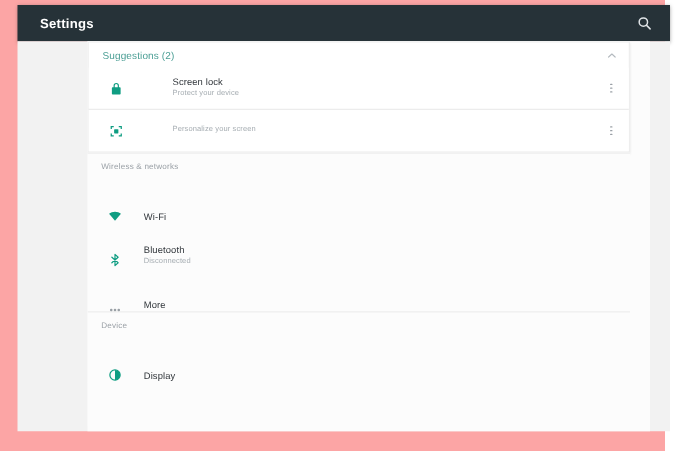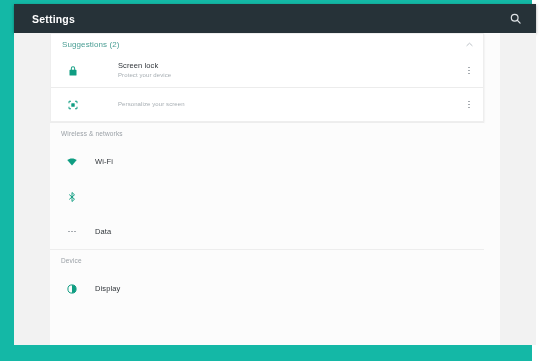--- a/index.html
+++ b/index.html
@@ -5,21 +5,21 @@
   * { box-sizing: border-box; margin: 0; padding: 0; }
   html, body {
     width: 550px; height: 361px;
     background: #ffffff;
     font-family: "Liberation Sans", sans-serif;
     overflow: hidden;
   }
   .screen {
     position: relative;
     width: 532px; height: 361px;
-    background: #14b8a6;
+    background: #fca5a5;
   }
 
   
   .toolbar {
     position: absolute;
     left: 14px; top: 4px;
     width: 522px; height: 29px;
     background: #263238;
     display: flex;
     align-items: center;
@@ -41,21 +41,21 @@
 
   
   .body-area {
     position: absolute;
     left: 14px; top: 33px;
     width: 522px; height: 312px;
     background: #f2f2f2;
   }
   .content-panel {
     position: absolute;
-    left: 36px; top: 0;
+    left: 56px; top: 0;
     width: 450px; height: 312px;
     background: #fcfcfc;
     overflow: hidden;
   }
 
   
   .sugg-card {
     background: #ffffff;
     margin: 0 0 0 0;
     width: 434px;
@@ -119,21 +119,21 @@
     display: flex; align-items: center;
     padding-left: 11px;
     background: #fcfcfc;
     border-top: 1px solid #ededed;
     width: 434px;
   }
   .section-head span {
     font-size: 6.5px; color: #9aa0a6; letter-spacing: .15px;
   }
   .list-row {
-    display: flex; align-items: center;
+    display: flex; align-items: flex-end;
     height: 35px;
     padding-left: 11px;
     width: 434px;
     background: #fcfcfc;
   }
   .list-icon {
     width: 22px; min-width: 22px;
     display: flex; align-items: center; justify-content: center;
   }
   .list-text { padding-left: 12px; }
@@ -231,33 +231,37 @@
             <div class="t1">Wi-Fi</div>
           </div>
         </div>
 
         <div class="list-row">
           <div class="list-icon">
             <svg width="12" height="12" viewBox="0 0 24 24" fill="none" stroke="#0f9d82" stroke-width="1.9" stroke-linejoin="round" stroke-linecap="round">
               <path d="M7 7.6l10 8.8L12 21V3l5 4.6L7 16.4"></path>
             </svg>
           </div>
+          <div class="list-text">
+            <div class="t1">Bluetooth</div>
+            <div class="t2">Disconnected</div>
+          </div>
         </div>
 
 
         <div class="list-row">
           <div class="list-icon">
             <div class="dots-h">
                 <i></i>
                 <i></i>
                 <i></i>
               </div>
           </div>
           <div class="list-text">
-            <div class="t1">Data</div>
+            <div class="t1">More</div>
           </div>
         </div>
 
         <div class="section-head">
           <span>Device</span>
         </div>
 
         <div class="list-row">
           <div class="list-icon">
             <svg width="12" height="12" viewBox="0 0 24 24">

